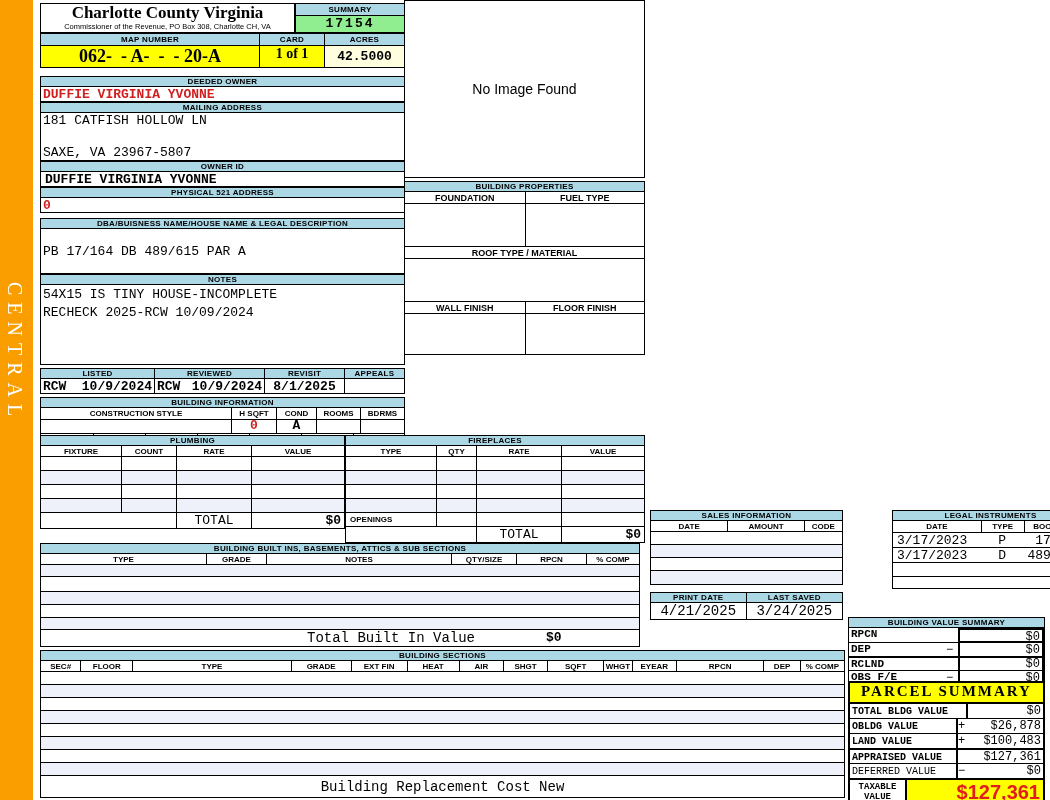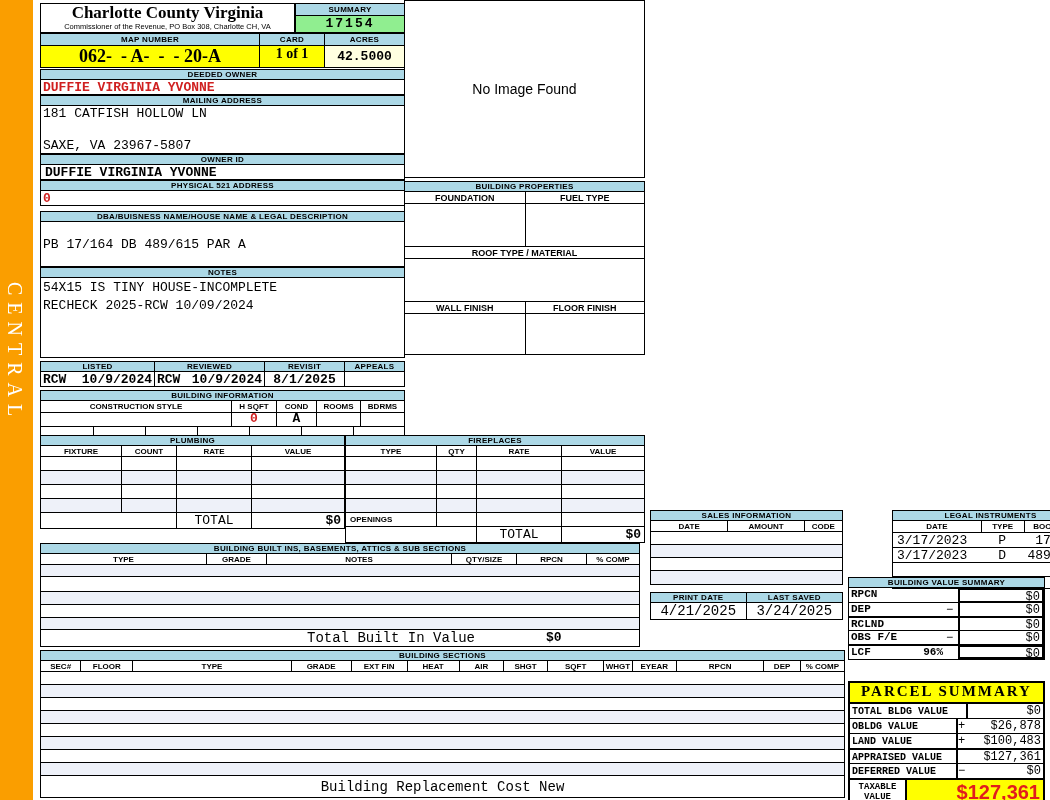--- a/index.html
+++ b/index.html
@@ -49,21 +49,21 @@
     <div class="bar" style="width:220px; height:13px;">MAP NUMBER</div>
     <div class="bar" style="width:65px; height:13px; border-left:none;">CARD</div>
     <div class="bar" style="width:80px; height:13px; border-left:none;">ACRES</div>
   </div>
   <div style="display:flex;">
     <div class="serif" style="width:220px; height:22px; background:#FFFF00; border:1px solid #000; border-top:none; font-size:18px; font-weight:bold; text-align:center; white-space:pre;">062-  - A-  -  - 20-A</div>
     <div class="serif" style="width:65px; height:22px; background:#FFFF00; border:1px solid #000; border-top:none; border-left:none; font-size:14px; font-weight:bold; text-align:center;">1 of 1</div>
     <div class="val" style="width:80px; height:22px; background:#FFFFE0; border:1px solid #000; border-top:none; border-left:none; text-align:center; line-height:21px;">42.5000</div>
   </div>
 
-  <div class="bar" style="height:11px; margin-top:1px;">DEEDED OWNER</div>
+  <div class="bar" style="height:11px; margin-top:8px;">DEEDED OWNER</div>
   <div class="val red" style="height:15px; border:1px solid #000; border-top:none; padding-left:2px;">DUFFIE VIRGINIA YVONNE</div>
 
   <div class="bar" style="height:11px;">MAILING ADDRESS</div>
   <div style="height:48px; border:1px solid #000; border-top:none; padding-left:2px;">
     <div class="mono" style="font-size:13px;">181 CATFISH HOLLOW LN</div>
     <div class="mono" style="font-size:13px; margin-top:17px;">SAXE, VA 23967-5807</div>
   </div>
 
   <div class="bar" style="height:11px;">OWNER ID</div>
   <div class="val" style="height:15px; border:1px solid #000; border-top:none; padding-left:4px;">DUFFIE VIRGINIA YVONNE</div>
@@ -356,34 +356,34 @@
   <div style="display:flex;">
     <div class="bar" style="width:50%; height:11px;">PRINT DATE</div>
     <div class="bar" style="width:50%; height:11px; border-left:none;">LAST SAVED</div>
   </div>
   <div style="display:flex;">
     <div class="mono" style="width:50%; height:17px; border:1px solid #000; border-top:none; font-size:14px; text-align:center;">4/21/2025</div>
     <div class="mono" style="width:50%; height:17px; border:1px solid #000; border-top:none; border-left:none; font-size:14px; text-align:center;">3/24/2025</div>
   </div>
 </div>
 
-<div class="abs" style="left:848px; top:577px; width:197px;">
+<div class="abs" style="left:848px; top:617px; width:197px;">
   <div class="bar" style="height:11px;">BUILDING VALUE SUMMARY</div>
   <div style="border:1px solid #000; border-top:none;">
     <div style="display:flex; height:14px;">
       <div class="mono" style="width:97px; font-size:11px; font-weight:bold; padding-left:2px;">RPCN</div>
       <div class="mono" style="width:12px; font-size:12px;"></div>
       <div class="mono" style="flex:1; border:2px solid #000; border-bottom-width:1px; font-size:12px; text-align:right; padding-right:2px;">$0</div>
     </div>
     <div style="display:flex; height:14px; border-top:1px solid #000;">
       <div class="mono" style="width:97px; font-size:11px; font-weight:bold; padding-left:2px;">DEP</div>
       <div class="mono" style="width:12px; font-size:12px;">−</div>
       <div class="mono" style="flex:1; border-left:2px solid #000; border-right:2px solid #000; font-size:12px; text-align:right; padding-right:2px;">$0</div>
     </div>
-    <div style="display:flex; height:14px; border-top:2px solid #000;">
+    <div style="display:flex; height:14px; border-top:2px solid #000;align-items:center;">
       <div class="mono" style="width:97px; font-size:11px; font-weight:bold; padding-left:2px;">RCLND</div>
       <div class="mono" style="width:12px; font-size:12px;"></div>
       <div class="mono" style="flex:1; border-left:2px solid #000; border-right:2px solid #000; font-size:12px; text-align:right; padding-right:2px;">$0</div>
     </div>
     <div style="display:flex; height:14px; border-top:1px solid #000;">
       <div class="mono" style="width:97px; font-size:11px; font-weight:bold; padding-left:2px;">OBS F/E</div>
       <div class="mono" style="width:12px; font-size:12px;">−</div>
       <div class="mono" style="flex:1; border-left:2px solid #000; border-right:2px solid #000; font-size:12px; text-align:right; padding-right:2px;">$0</div>
     </div>
     <div style="display:flex; height:15px; border-top:2px solid #000;">
@@ -414,21 +414,21 @@
     <div class="mono" style="width:108px; font-size:10px; font-weight:bold; padding:2px 0 0 2px; border-right:2px solid #000;">LAND VALUE</div>
     <div class="mono" style="width:12px; font-size:12px;">+</div>
     <div class="mono" style="flex:1; font-size:12px; text-align:right; padding-right:2px;">$100,483</div>
   </div>
   <div style="display:flex; height:15px; border-top:2px solid #000;">
     <div class="mono" style="width:108px; font-size:10px; font-weight:bold; padding:2px 0 0 2px; border-right:2px solid #000;">APPRAISED VALUE</div>
     <div class="mono" style="width:12px; font-size:12px;"></div>
     <div class="mono" style="flex:1; font-size:12px; text-align:right; padding-right:2px;">$127,361</div>
   </div>
   <div style="display:flex; height:15px; border-top:1px solid #000;">
-    <div class="mono" style="width:108px; font-size:10px; font-weight:bold; padding:2px 0 0 2px; border-right:2px solid #000;">DEFERRED VALUE</div>
+    <div class="mono" style="width:108px; font-size:10px; font-weight:normal; padding:2px 0 0 2px; border-right:2px solid #000;">DEFERRED VALUE</div>
     <div class="mono" style="width:12px; font-size:12px;">−</div>
     <div class="mono" style="flex:1; font-size:12px; text-align:right; padding-right:2px;">$0</div>
   </div>
   <div style="display:flex; height:24px; border-top:2px solid #000;">
     <div class="mono" style="width:57px; font-size:9px; font-weight:bold; text-align:center; padding-top:2px; border-right:2px solid #000; line-height:10px;">TAXABLE VALUE</div>
     <div style="flex:1; background:#FFFF00; font:bold 20px 'Liberation Sans',sans-serif; color:#E11D1D; text-align:right; padding:1px 3px 0 0;">$127,361</div>
   </div>
 </div>
 
 </body></html>

